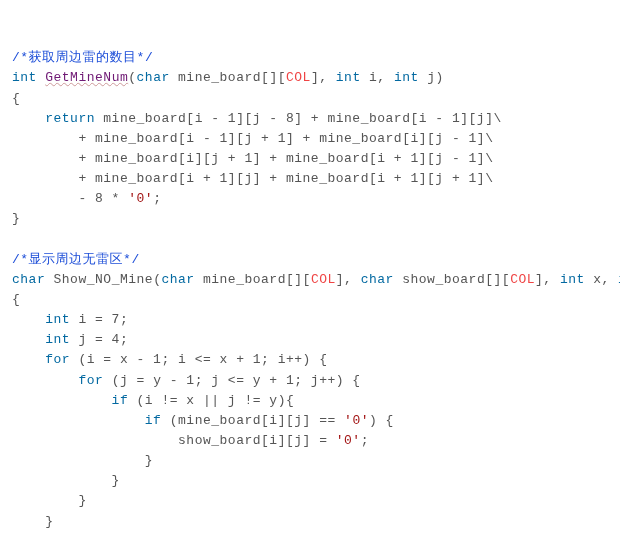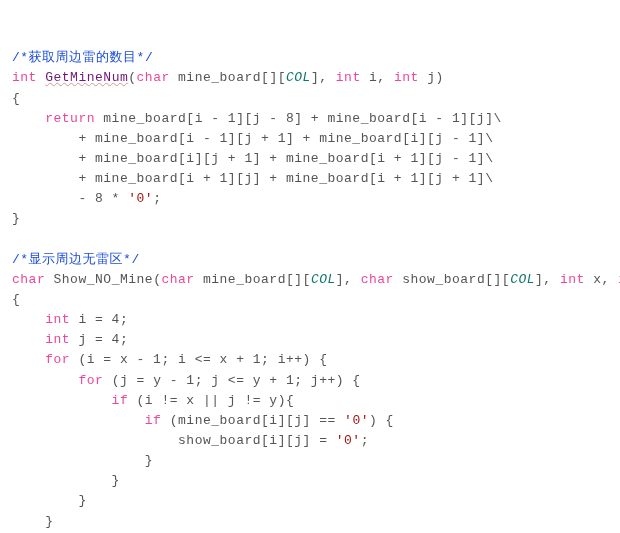--- a/index.html
+++ b/index.html
@@ -7,43 +7,43 @@
     padding: 8px 12px;
     font-family: Consolas, "Courier New", monospace;
     font-size: 13px;
     line-height: 1.55;
     background: #fff;
     color: #555;
     white-space: pre;
     letter-spacing: 0.5px;
   }
   .cmt { color: #1d4ed8; }
-  .kw  { color: #ec4899; }
-  .typ { color: #0f766e; font-style: italic; }
+  .kw  { color: #0369a1; }
+  .typ { color: #ef4444; }
   .str { color: #a31515; }
   .fn  { color: #701a75; text-decoration: underline wavy #cc9999; text-decoration-thickness: 1px; }
   .txt { color: #555; }
 </style>
 </head>
 <body>
 
 <div><span class="cmt">/*获取周边雷的数目*/</span>
 <span class="kw">int</span><span class="txt"> </span><span class="fn">GetMineNum</span><span class="txt">(</span><span class="kw">char</span><span class="txt"> mine_board[][</span><span class="typ">COL</span><span class="txt">], </span><span class="kw">int</span><span class="txt"> i, </span><span class="kw">int</span><span class="txt"> j)</span>
 <span class="txt">{</span>
 <span class="kw">    return</span><span class="txt"> mine_board[i - 1][j - 8] + mine_board[i - 1][j]\</span>
 <span class="txt">        + mine_board[i - 1][j + 1] + mine_board[i][j - 1]\</span>
 <span class="txt">        + mine_board[i][j + 1] + mine_board[i + 1][j - 1]\</span>
 <span class="txt">        + mine_board[i + 1][j] + mine_board[i + 1][j + 1]\</span>
 <span class="txt">        - 8 * </span><span class="str">'0'</span><span class="txt">;</span>
 <span class="txt">}</span>
 
 <span class="cmt">/*显示周边无雷区*/</span>
 <span class="kw">char</span><span class="txt"> Show_NO_Mine(</span><span class="kw">char</span><span class="txt"> mine_board[][</span><span class="typ">COL</span><span class="txt">], </span><span class="kw">char</span><span class="txt"> show_board[][</span><span class="typ">COL</span><span class="txt">], </span><span class="kw">int</span><span class="txt"> x, </span><span class="kw">int</span>
 <span class="txt">{</span>
-<span class="kw">    int</span><span class="txt"> i = 4;</span>
+<span class="kw">    int</span><span class="txt"> i = 7;</span>
 <span class="kw">    int</span><span class="txt"> j = 4;</span>
 <span class="kw">    for</span><span class="txt"> (i = x - 1; i &lt;= x + 1; i++) {</span>
 <span class="kw">        for</span><span class="txt"> (j = y - 1; j &lt;= y + 1; j++) {</span>
 <span class="kw">            if</span><span class="txt"> (i != x || j != y){</span>
 <span class="kw">                if</span><span class="txt"> (mine_board[i][j] == </span><span class="str">'0'</span><span class="txt">) {</span>
 <span class="txt">                    show_board[i][j] = </span><span class="str">'0'</span><span class="txt">;</span>
 <span class="txt">                }</span>
 <span class="txt">            }</span>
 <span class="txt">        }</span>
 <span class="txt">    }</span>

